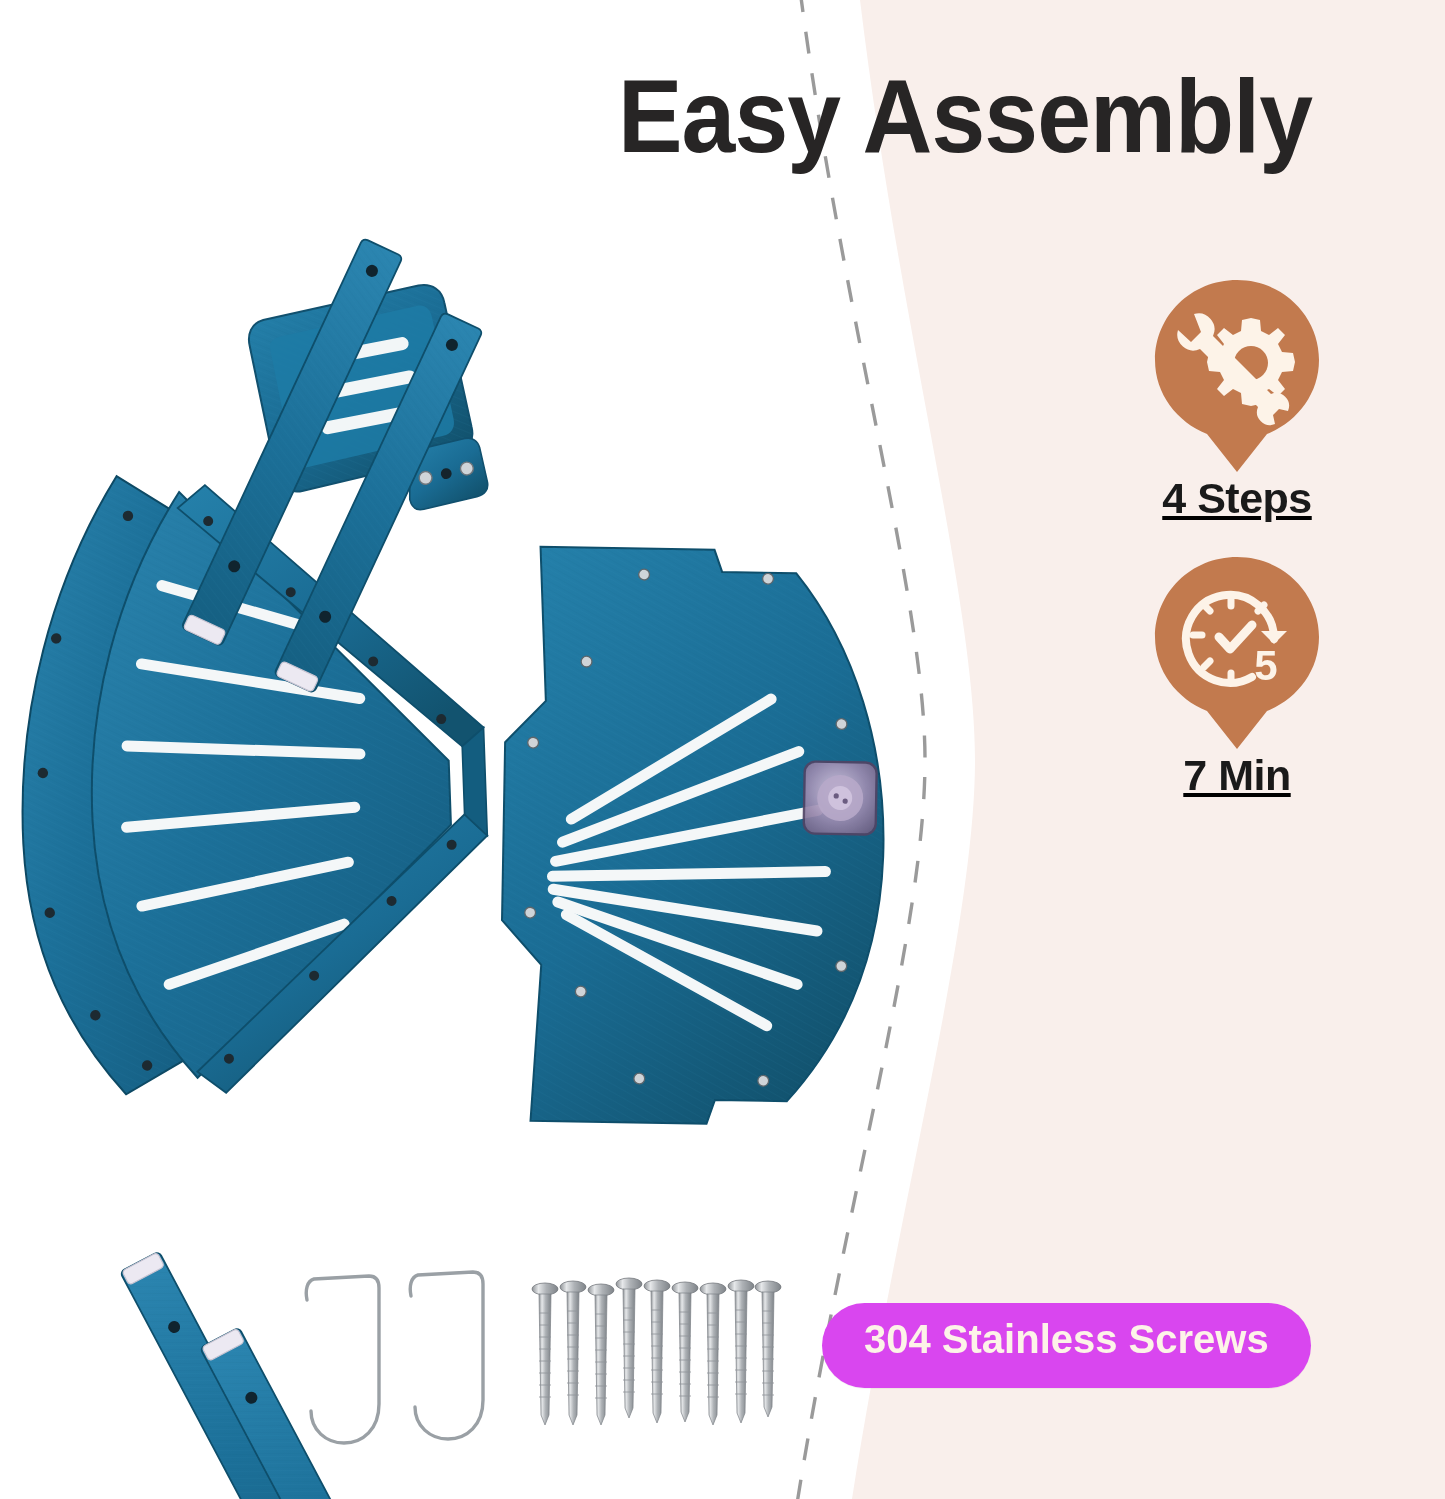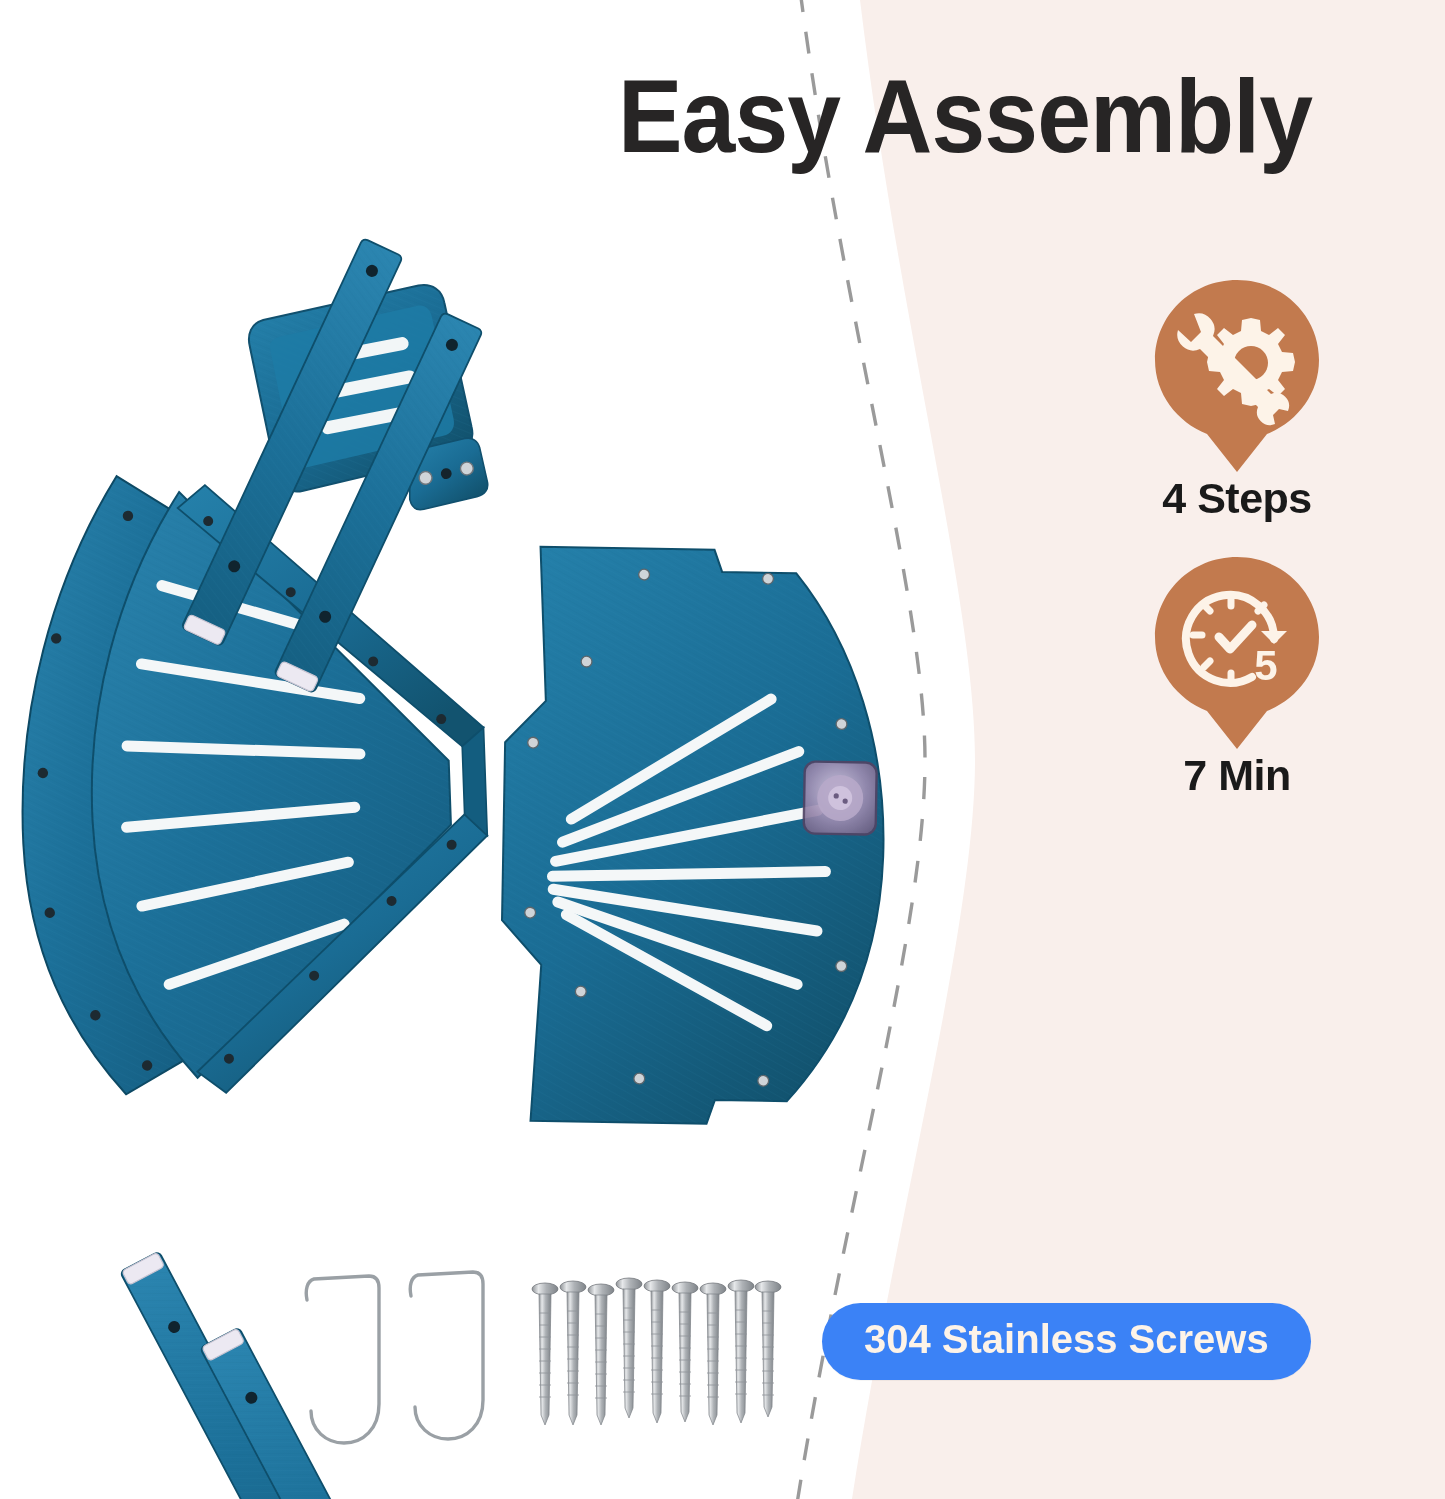--- a/index.html
+++ b/index.html
@@ -14,21 +14,21 @@
   #backdrop { position:absolute; inset:0; z-index:0; }
   #backdrop svg { display:block; width:1445px; height:1499px; }
 
   
   #product-stage { position:absolute; left:0; top:0; width:1010px; height:1499px; z-index:2; }
   #product-stage svg { display:block; width:1010px; height:1499px; }
 
   
   #feature-rail {
     position:absolute; left:1092px; top:278px; width:290px; z-index:4;
-    display:flex; flex-direction:column; align-items:center;
+    display:flex; flex-direction:column; align-items:center;text-decoration:underline;
   }
   .feature-item { display:flex; flex-direction:column; align-items:center; }
   .feature-item + .feature-item { margin-top:34px; }
   .pin-wrap { width:168px; height:196px; position:relative; }
   .pin-wrap svg { display:block; width:168px; height:196px; }
   .feature-label {
     margin-top:2px;
     font-size:43px; font-weight:bold; color:#1a1a1a;
     letter-spacing:-0.5px; line-height:1.05; white-space:nowrap;
   }
@@ -37,23 +37,23 @@
   #headline {
     position:absolute; left:618px; top:57px; z-index:5;
     font-size:104px; font-weight:bold; color:#272525;
     letter-spacing:-1px; white-space:nowrap;
     transform:scaleX(0.93); transform-origin:left top;
   }
 
   
   #screws-pill {
     position:absolute; left:822px; top:1303px; z-index:6;
-    background:#3b82f6; color:#fdf3e8;
+    background:#d946ef; color:#fdf3e8;
     border-radius:46px;
-    padding:14px 42px 18px 42px;
+    padding:14px 42px 26px 42px;
     font-size:40px; font-weight:bold; letter-spacing:0px;
     white-space:nowrap;
     box-shadow:0 1px 0 rgba(0,0,0,.04);
   }
 </style>
 </head>
 <body>
 
 <div id="backdrop">
   <svg viewBox="0 0 1445 1499" xmlns="http://www.w3.org/2000/svg">

